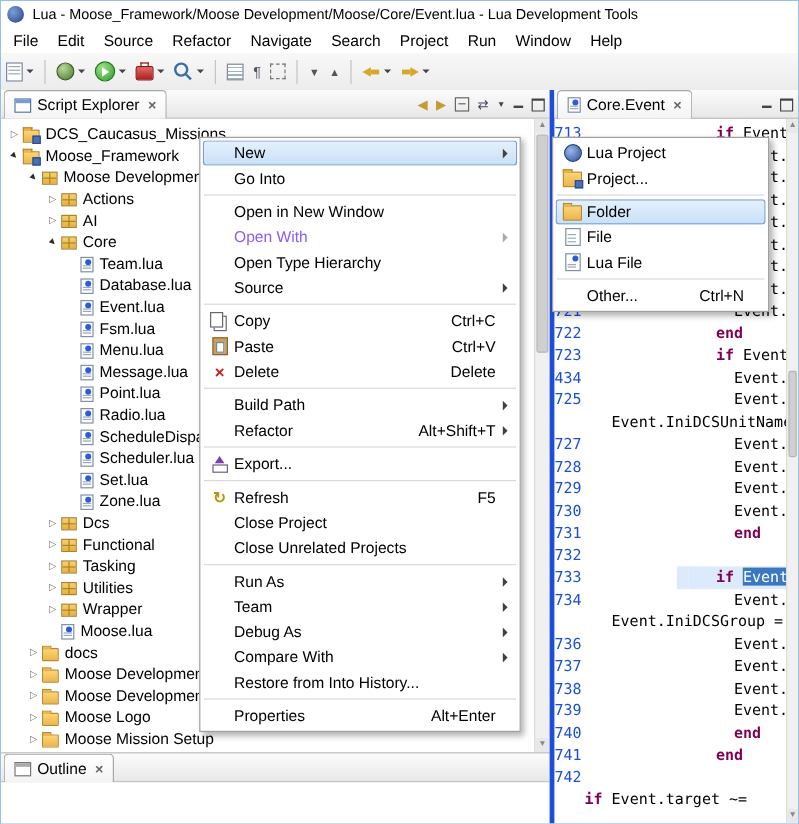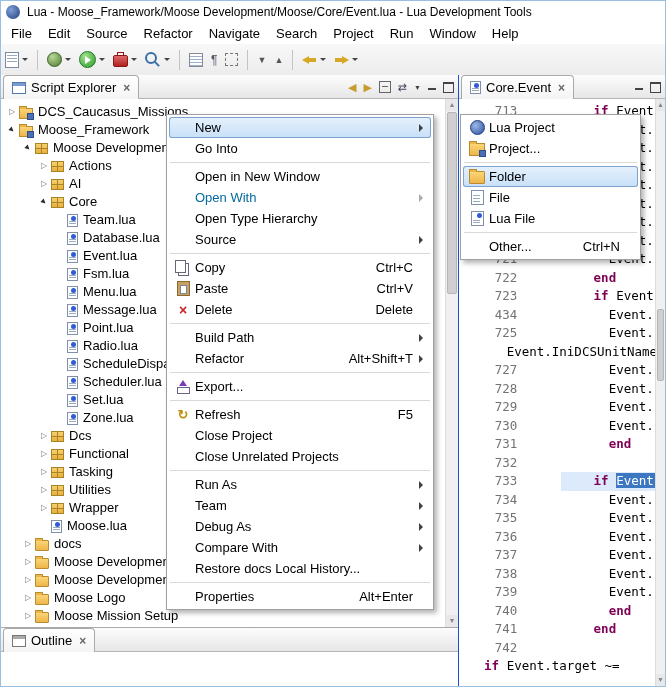--- a/index.html
+++ b/index.html
@@ -92,37 +92,37 @@
   
   .sbar{position:absolute;background:#f0f0f0;border-left:1px solid #dcdcdc;box-sizing:border-box}
   .sb-btn{position:absolute;left:0;right:0;height:12px;background:#e8e8e8;color:#888;font-size:7px;text-align:center;line-height:12px}
   .sb-thumb{position:absolute;left:1px;right:1px;background:#cfcfcf;border:1px solid #b5b5b5;border-radius:2px}
 
   
   .outline{position:absolute;left:0;top:626px;width:457px;bottom:0;background:#fff;border-top:1px solid #a9a9a9}
   .outline-body{position:absolute;left:0;right:0;top:24px;bottom:0;background:#fff}
 
   
-  .editor{position:absolute;left:457px;top:74px;right:0;bottom:0;background:#fff;border-left:1px solid #1d4ed8;box-sizing:border-box}
+  .editor{position:absolute;left:457px;top:74px;right:0;bottom:0;background:#fff;border-left:4px solid #1d4ed8;box-sizing:border-box}
   .editor-body{position:absolute;left:0;right:0;top:24px;bottom:0;overflow:hidden}
   .code-area{position:absolute;left:0;top:0;right:10px;bottom:0;overflow:hidden;padding-top:3px}
   .cline{display:flex;height:18.5px;line-height:18.5px;font-family:"DejaVu Sans Mono",monospace;font-size:12.5px}
-  .lnum{width:94px;flex:none;text-align:center;padding-right:8px;color:#737373}
+  .lnum{width:94px;flex:none;text-align:left;padding-right:8px;color:#1d4ed8}
   .fold{width:10px;flex:none}
   .ctext{flex:1;overflow:hidden;white-space:pre}
   .cur .ctext,.cur .fold{background:#dceafb}
   .kw{color:#7f0055;font-weight:bold}
   .selx{background:#3c77c2;color:#fff}
 
   
   .cmenu{position:absolute;background:#fff;border:1px solid #a0a0a0;box-shadow:3px 3px 5px rgba(0,0,0,.30);
          padding:2px 0;z-index:20;box-sizing:border-box}
   .mitem{display:flex;align-items:center;height:21px;padding:0 2px;margin:0 2px;border-radius:3px}
   .mitem.hl{background:linear-gradient(#e6f1fc,#c7e0f8);box-shadow:inset 0 0 0 1px #7da2ce}
-  .mitem.dis .mlabel,.mitem.dis .maccel{color:#0369a1}
+  .mitem.dis .mlabel,.mitem.dis .maccel{color:#8b5cf6}
   .mico{width:24px;flex:none;display:flex;align-items:center;justify-content:center}
   .mlabel{flex:1;white-space:nowrap}
   .maccel{padding:0 6px 0 18px;white-space:nowrap}
   .marrow{width:10px;flex:none}
   .marrow.has::before{content:"";display:inline-block;border-left:4px solid #404040;border-top:4px solid transparent;border-bottom:4px solid transparent}
   .dis .marrow.has::before{border-left-color:#aaa}
   .msep{height:1px;background:#d9d9d9;margin:3px 3px}
 
   .mi-copy{width:9px;height:11px;background:#fff;border:1px solid #667;box-shadow:3px 3px 0 -1px #fff,3px 3px 0 0 #667;margin:-3px 3px 0 -3px}
   .mi-paste{width:11px;height:13px;background:#c8a060;border:1px solid #8a6a30;position:relative}
@@ -528,21 +528,20 @@
             <span class="lnum">733</span>
             <span class="fold"></span>
             <span class="ctext">   <span class="kw">if</span> <span class="selx">Event.</span>initiator </span>
           </div>
           <div class="cline">
             <span class="lnum">734</span>
             <span class="fold"></span>
             <span class="ctext">     Event.IniDCSUnit = Event.initiator</span>
           </div>
           <div class="cline">
-            <span class="lnum">735</span>
             <span class="fold"></span>
             <span class="ctext">     Event.IniDCSGroup = Event.IniDCSUnit:getGroup()</span>
           </div>
           <div class="cline">
             <span class="lnum">736</span>
             <span class="fold"></span>
             <span class="ctext">     Event.IniDCSUnitName = Event.IniDCSUnit:getName()</span>
           </div>
           <div class="cline">
             <span class="lnum">737</span>
@@ -713,21 +712,21 @@
         <span class="marrow has"></span>
       </div>
       <div class="mitem">
         <span class="mico"></span>
         <span class="mlabel">Compare With</span>
         <span class="maccel"></span>
         <span class="marrow has"></span>
       </div>
       <div class="mitem">
         <span class="mico"></span>
-        <span class="mlabel">Restore docs Local History...</span>
+        <span class="mlabel">Restore from Into History...</span>
         <span class="maccel"></span>
         <span class="marrow"></span>
       </div>
       <div class="msep"></div>
       <div class="mitem">
         <span class="mico"></span>
         <span class="mlabel">Properties</span>
         <span class="maccel">Alt+Enter</span>
         <span class="marrow"></span>
       </div>

